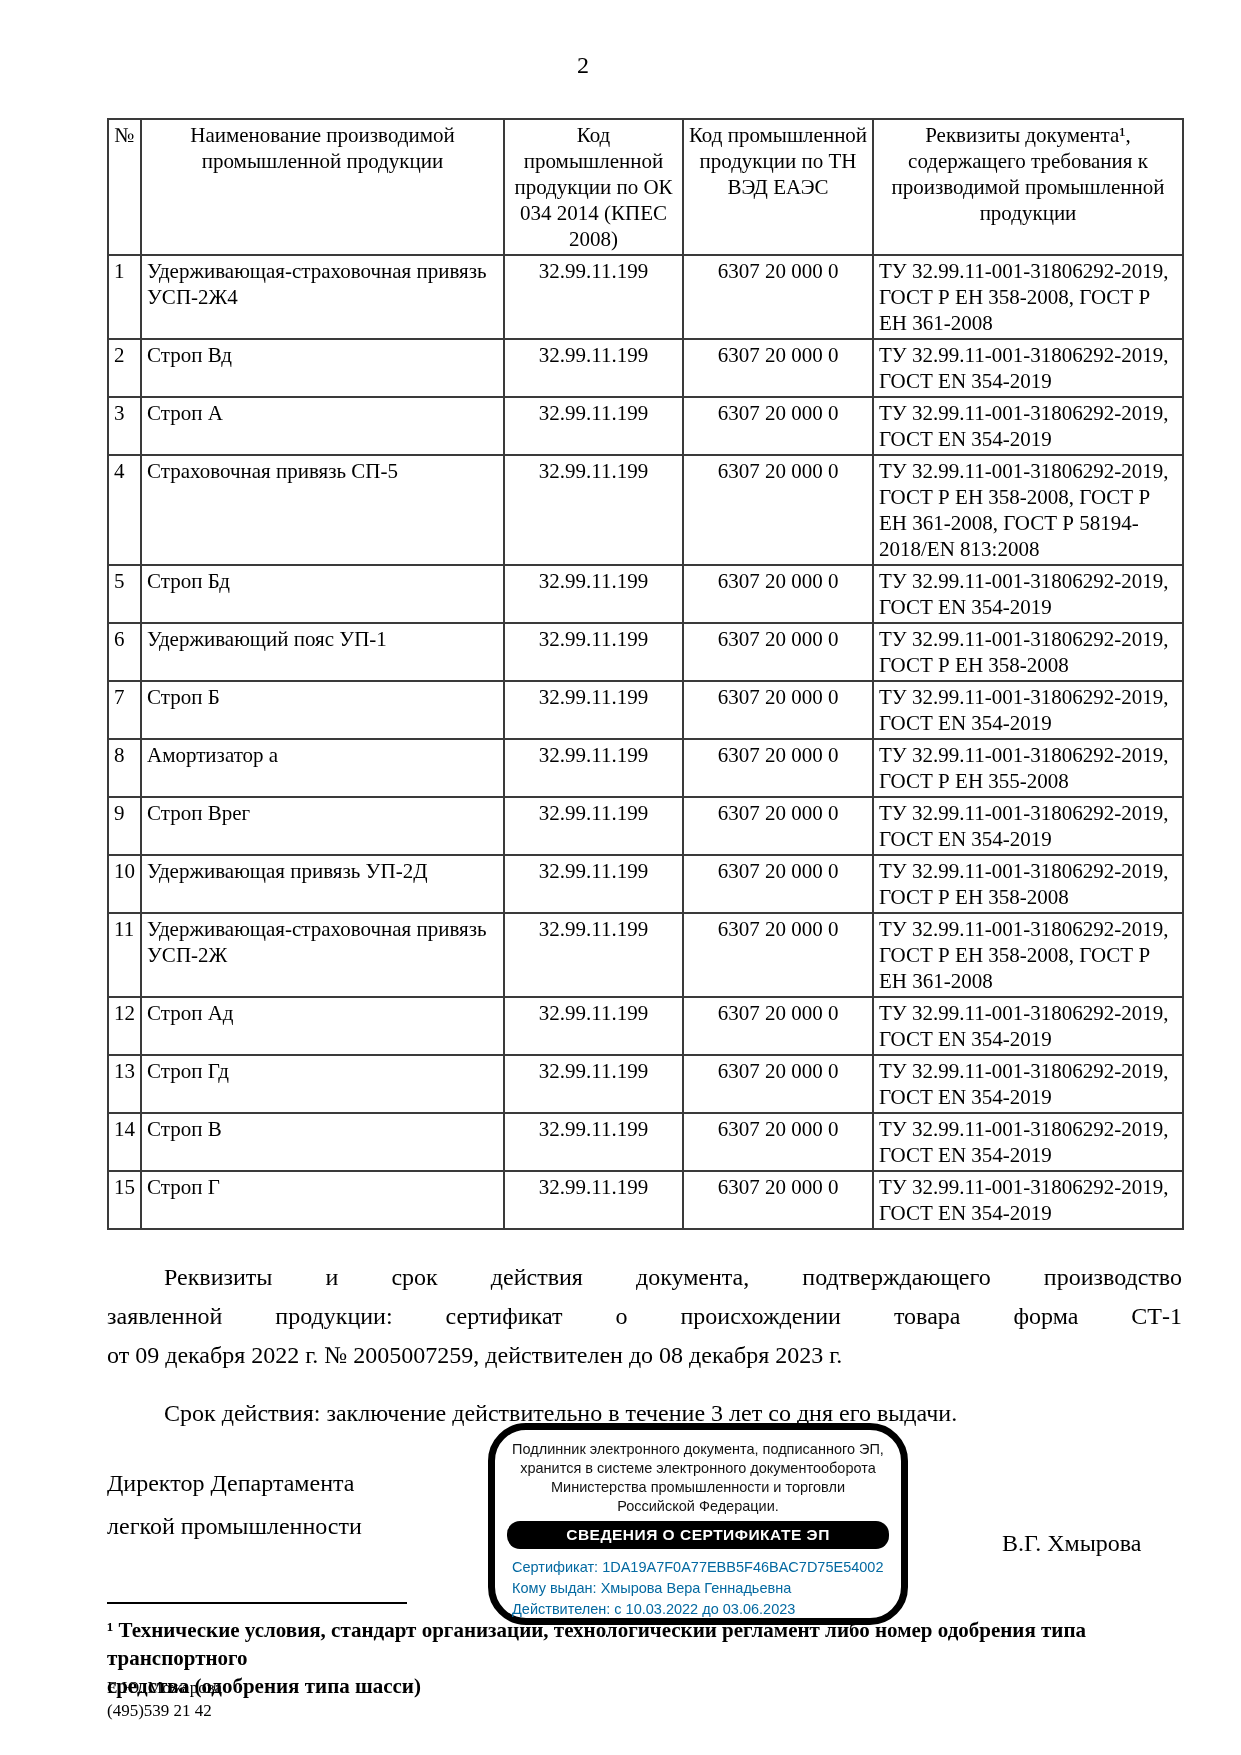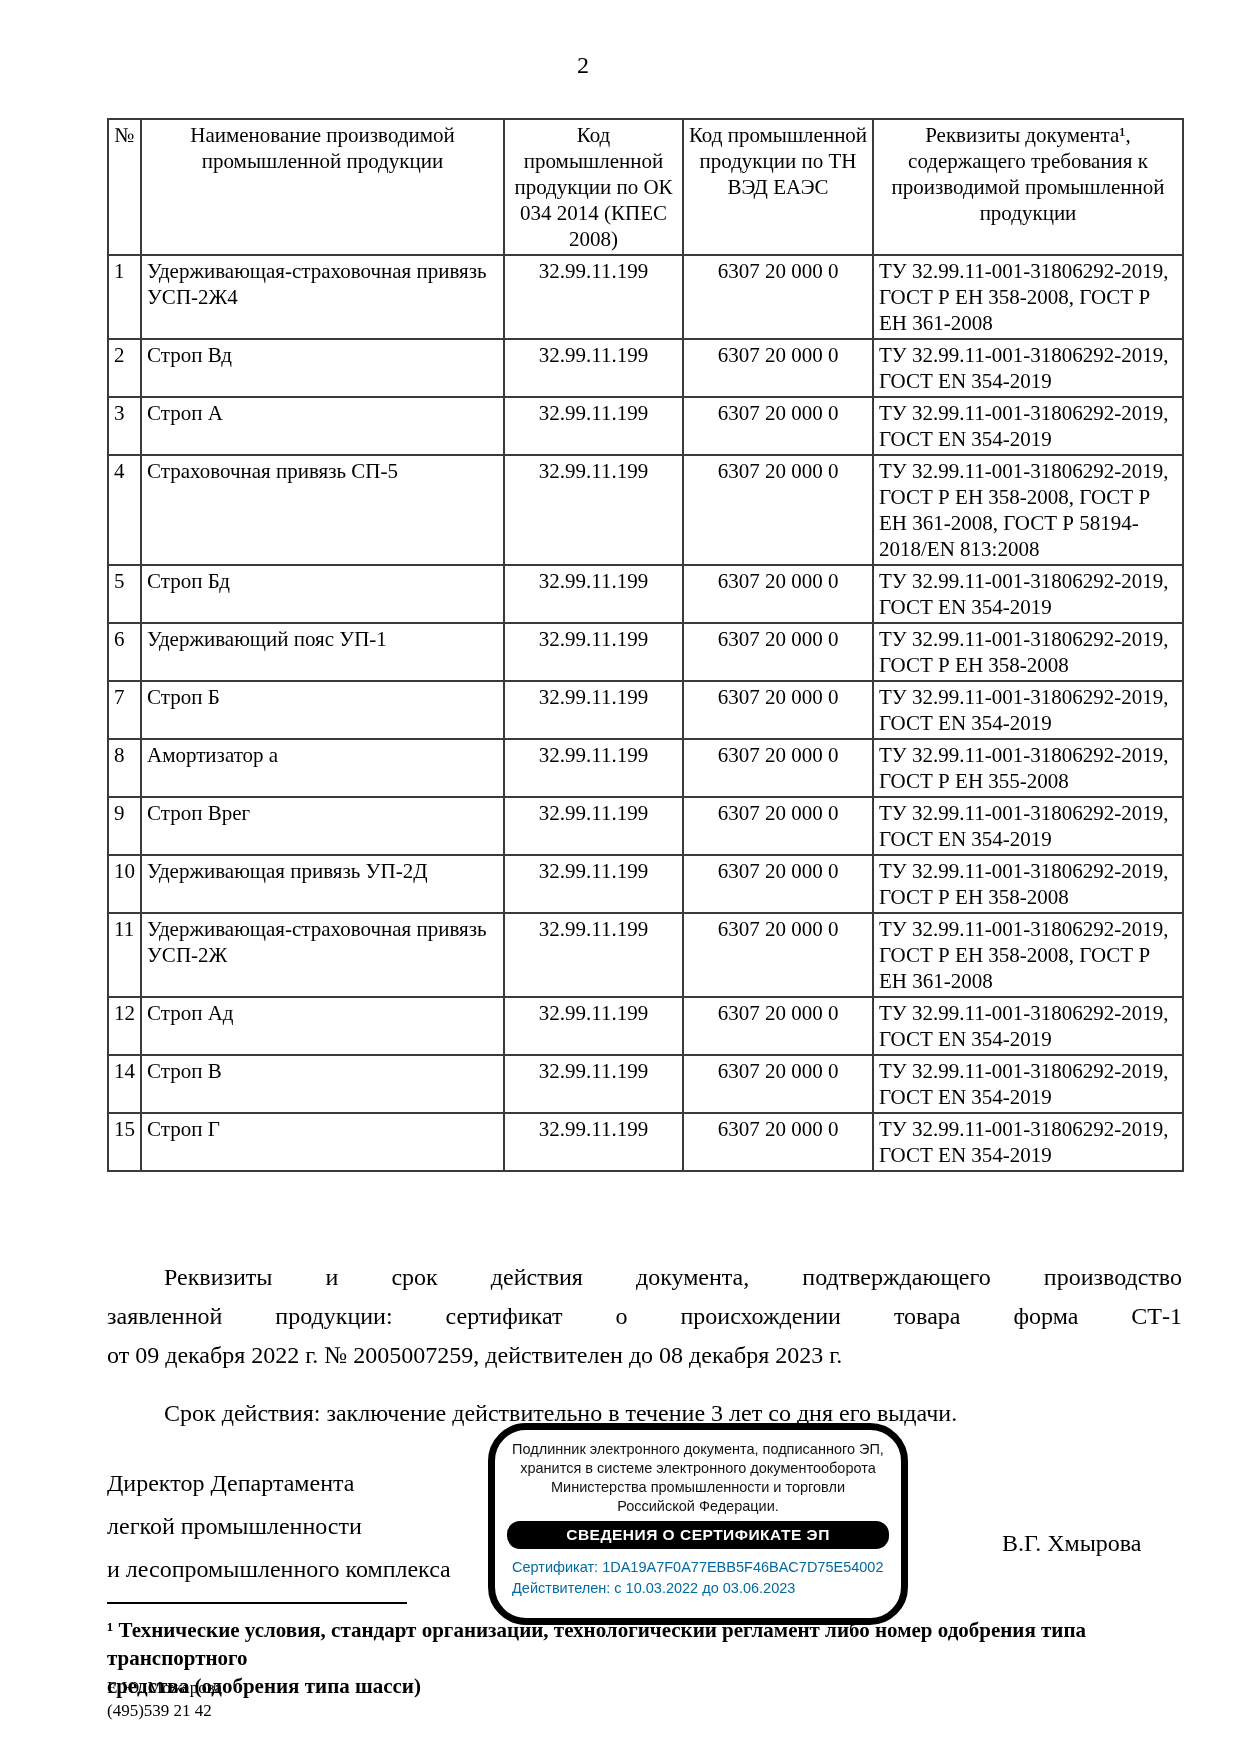--- a/index.html
+++ b/index.html
@@ -185,20 +185,27 @@
         <td class="col-req">ТУ 32.99.11-001-31806292-2019, ГОСТ Р ЕН 358-2008, ГОСТ Р ЕН 361-2008</td>
       </tr>
       <tr>
         <td class="col-num">12</td>
         <td class="col-name">Строп Ад</td>
         <td class="col-code">32.99.11.199</td>
         <td class="col-code">6307 20 000 0</td>
         <td class="col-req">ТУ 32.99.11-001-31806292-2019, ГОСТ EN 354-2019</td>
       </tr>
       <tr>
+        <td class="col-num">13</td>
+        <td class="col-name">Строп Гд</td>
+        <td class="col-code">32.99.11.199</td>
+        <td class="col-code">6307 20 000 0</td>
+        <td class="col-req">ТУ 32.99.11-001-31806292-2019, ГОСТ EN 354-2019</td>
+      </tr>
+      <tr>
         <td class="col-num">14</td>
         <td class="col-name">Строп В</td>
         <td class="col-code">32.99.11.199</td>
         <td class="col-code">6307 20 000 0</td>
         <td class="col-req">ТУ 32.99.11-001-31806292-2019, ГОСТ EN 354-2019</td>
       </tr>
       <tr>
         <td class="col-num">15</td>
         <td class="col-name">Строп Г</td>
         <td class="col-code">32.99.11.199</td>
@@ -213,34 +220,34 @@
       <div class="stretch">Реквизиты и срок действия документа, подтверждающего производство</div>
       <div class="stretch">заявленной продукции: сертификат о происхождении товара форма СТ-1</div>
       <div>от 09 декабря 2022 г. № 2005007259, действителен до 08 декабря 2023 г.</div>
     </div>
   <div id="paragraph-2">Срок действия: заключение действительно в течение 3 лет со дня его выдачи.</div>
 </div>
 
 <div id="director-title">
     <div>Директор Департамента</div>
     <div>легкой промышленности</div>
-    <div>и лесопромышленного комплекса</div>
   </div>
 <div id="signer-name">В.Г. Хмырова</div>
 
 <div id="signature-stamp">
   <div id="stamp-head">
       <div>Подлинник электронного документа, подписанного ЭП,</div>
       <div>хранится в системе электронного документооборота</div>
       <div>Министерства промышленности и торговли</div>
       <div>Российской Федерации.</div>
     </div>
   <div id="stamp-bar">СВЕДЕНИЯ О СЕРТИФИКАТЕ ЭП</div>
   <div id="stamp-cert">
       <div>Сертификат:  1DA19A7F0A77EBB5F46BAC7D75E54002</div>
+      <div>Кому выдан:  Хмырова Вера Геннадьевна</div>
       <div>Действителен: с 10.03.2022 до 03.06.2023</div>
     </div>
 </div>
 
 <hr id="footnote-separator">
 <div id="footnote">
     <div>¹ Технические условия, стандарт организации, технологический регламент либо номер одобрения типа транспортного</div>
     <div>средства (одобрения типа шасси)</div>
   </div>
 

